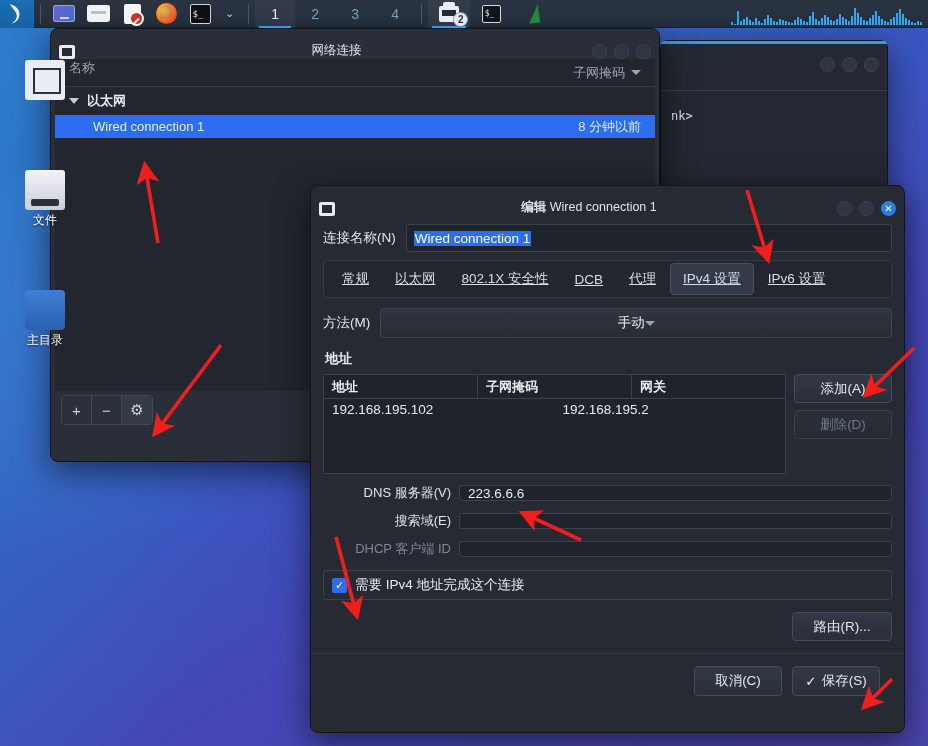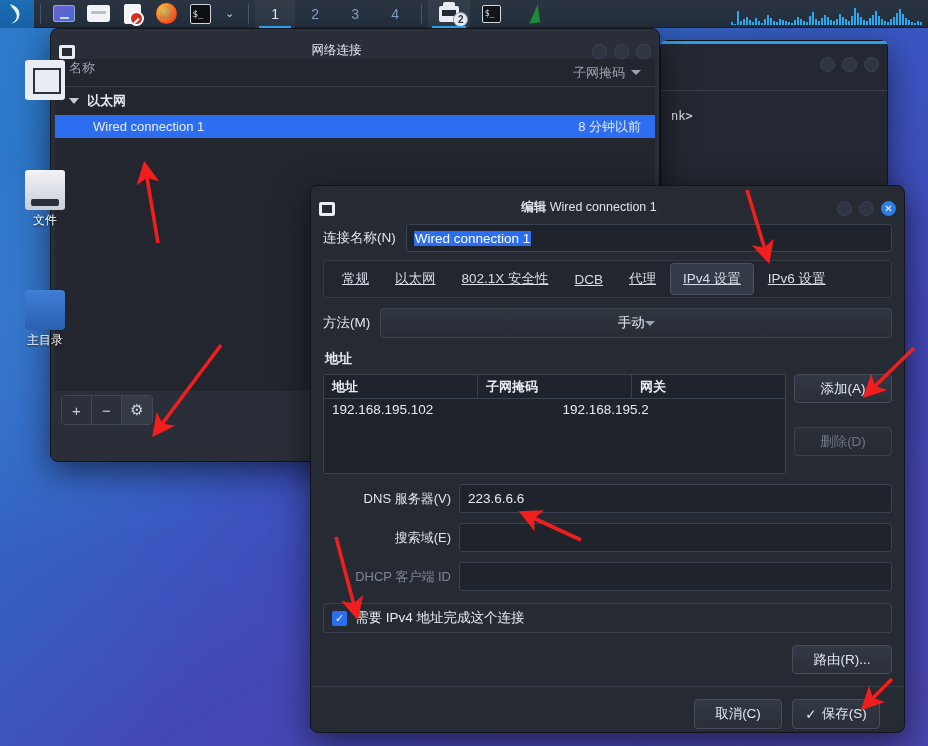--- a/index.html
+++ b/index.html
@@ -177,31 +177,31 @@
     background-image:linear-gradient(180deg,#30363f,#272c35);
   }
   .sec-title{color:#e3e8ef;font-size:13.5px;font-weight:bold;margin:0 0 6px 2px;}
   .addr-area{display:flex;gap:8px;}
   .table{flex:1;background:#1f232b;border:1px solid #3a4150;border-radius:2px;height:100px;}
   .thead{display:flex;height:24px;border-bottom:1px solid #3a4150;}
   .th{flex:1;color:#e7ecf3;font-size:13px;font-weight:bold;padding:3px 8px;border-right:1px solid #3a4150;}
   .th:last-child{border-right:none;}
   .trow{display:flex;height:24px;}
   .td{flex:1;color:#e3e9f1;font-size:13.5px;padding:3px 8px;}
-  .side-btns{display:flex;flex-direction:column;gap:24px;width:98px;}
+  .side-btns{display:flex;flex-direction:column;gap:7px;width:98px;}
   .btn{
     height:29px;background:#2e333d;border:1px solid #454c5a;border-radius:4px;
     color:#e2e8f0;font-size:13.5px;display:flex;align-items:center;justify-content:center;
     background-image:linear-gradient(180deg,#323845,#2a2f39);
   }
   .btn.disabled{color:#6d7583;background-image:linear-gradient(180deg,#2a2f38,#262b34);border-color:#3a404c;}
   .frow{display:flex;align-items:center;gap:8px;margin-top:10px;}
   .frow .flbl{width:128px;text-align:right;color:#dfe4ec;font-size:13px;}
   .frow .flbl.dim{color:#7e8697;}
-  .finp{flex:1;height:29px;background:#1f232b;border:1px solid #3a4150;border-radius:3px;
+  .finp{flex:1;height:16px;background:#1f232b;border:1px solid #3a4150;border-radius:3px;
     color:#e6ebf3;font-size:13.5px;padding:0 8px;display:flex;align-items:center;}
   .chk-row{display:flex;align-items:center;gap:8px;margin-top:12px;height:30px;
     border:1px solid #3a4150;border-radius:3px;padding:0 8px;background:#262a33;}
   .chk{width:15px;height:15px;background:#2d6ef0;border-radius:2px;color:#fff;font-size:11px;
      display:flex;align-items:center;justify-content:center;}
   .chk-lbl{color:#e6ebf3;font-size:13.5px;}
   .routes-row{display:flex;justify-content:flex-end;margin-top:12px;}
   .btn-routes{width:100px;}
   .dlg-sep{height:1px;background:#343a46;margin:12px -12px 0;}
   .footer{display:flex;justify-content:flex-end;gap:10px;padding:12px 12px 0;}

